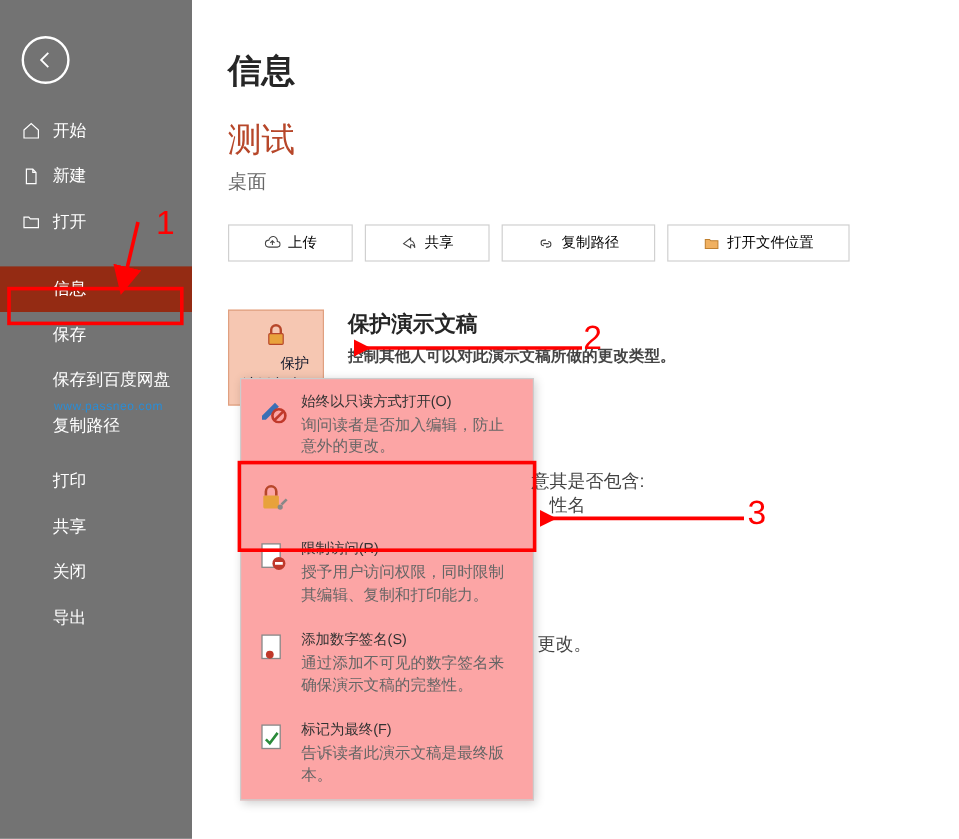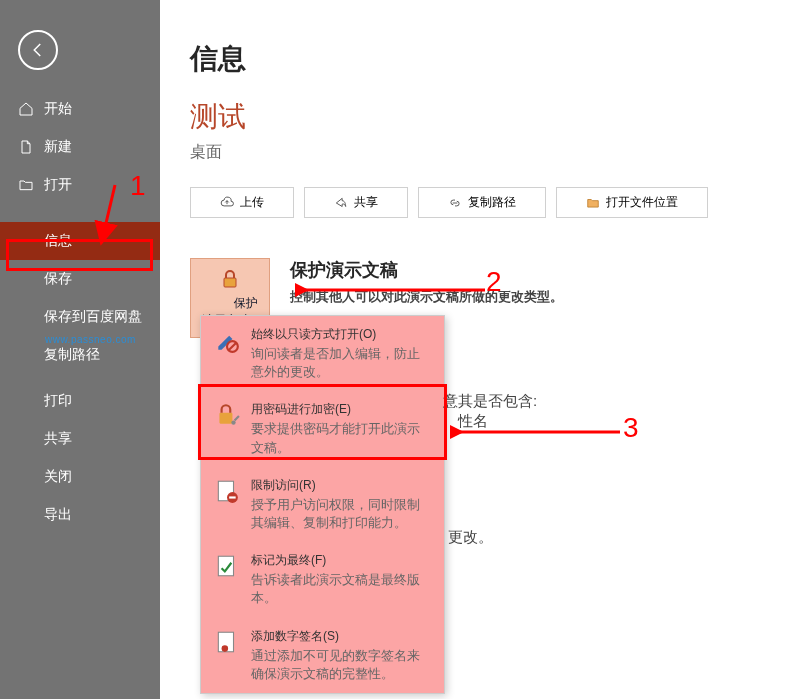--- a/index.html
+++ b/index.html
@@ -170,61 +170,57 @@
   </div>
   <div class="menu-item">
     <span class="menu-icon">
         <svg viewBox="0 0 24 24">
           <rect x="5" y="10" width="12" height="10" rx="1" fill="#e8a23c"></rect>
           <path d="M7 10 V7 A4 4 0 0 1 15 7 V10" fill="none" stroke="#b7472a" stroke-width="2"></path>
           <circle cx="18" cy="19" r="2" fill="#888"></circle>
           <path d="M19 17 L23 13" stroke="#888" stroke-width="2"></path>
         </svg>
       </span>
-    <div class="menu-text">
-      <div class="menu-title">用密码进行加密(E)</div>
-      <div class="menu-desc">要求提供密码才能打开此演示文稿。</div>
-    </div>
   </div>
   <div class="menu-item">
     <span class="menu-icon">
         <svg viewBox="0 0 24 24">
           <rect x="4" y="3" width="14" height="18" fill="#fff" stroke="#888"></rect>
           <circle cx="17" cy="18" r="5" fill="#c0392b"></circle>
           <line x1="14" y1="18" x2="20" y2="18" stroke="#fff" stroke-width="2"></line>
         </svg>
       </span>
     <div class="menu-text">
       <div class="menu-title">限制访问(R)</div>
       <div class="menu-desc">授予用户访问权限，同时限制其编辑、复制和打印能力。</div>
     </div>
   </div>
   <div class="menu-item">
     <span class="menu-icon">
         <svg viewBox="0 0 24 24">
           <rect x="4" y="3" width="14" height="18" fill="#fff" stroke="#888"></rect>
+          <circle cx="10" cy="18" r="3" fill="#c0392b"></circle>
+          <path d="M10 18 L8 16 M10 18 L12 16 M10 18 L10 21" stroke="#c0392b"></path>
+        </svg>
+      </span>
+    <div class="menu-text">
+      <div class="menu-title">添加数字签名(S)</div>
+      <div class="menu-desc">通过添加不可见的数字签名来确保演示文稿的完整性。</div>
+    </div>
+  </div>
+  <div class="menu-item">
+    <span class="menu-icon">
+        <svg viewBox="0 0 24 24">
+          <rect x="4" y="3" width="14" height="18" fill="#fff" stroke="#888"></rect>
           <path d="M7 14 L10 17 L16 9" fill="none" stroke="#2a8a3a" stroke-width="2"></path>
         </svg>
       </span>
     <div class="menu-text">
       <div class="menu-title">标记为最终(F)</div>
       <div class="menu-desc">告诉读者此演示文稿是最终版本。</div>
-    </div>
-  </div>
-  <div class="menu-item">
-    <span class="menu-icon">
-        <svg viewBox="0 0 24 24">
-          <rect x="4" y="3" width="14" height="18" fill="#fff" stroke="#888"></rect>
-          <circle cx="10" cy="18" r="3" fill="#c0392b"></circle>
-          <path d="M10 18 L8 16 M10 18 L12 16 M10 18 L10 21" stroke="#c0392b"></path>
-        </svg>
-      </span>
-    <div class="menu-text">
-      <div class="menu-title">添加数字签名(S)</div>
-      <div class="menu-desc">通过添加不可见的数字签名来确保演示文稿的完整性。</div>
     </div>
   </div>
 </div>
 
 <div class="extra-text" style="top:392px">意其是否包含:</div>
 <div class="extra-text" style="top:412px; left:458px">性名</div>
 <div class="extra-text" style="top:528px; left:448px">更改。</div>
 
 <div class="highlight-box hb1"></div>
 <div class="highlight-box hb3"></div>

